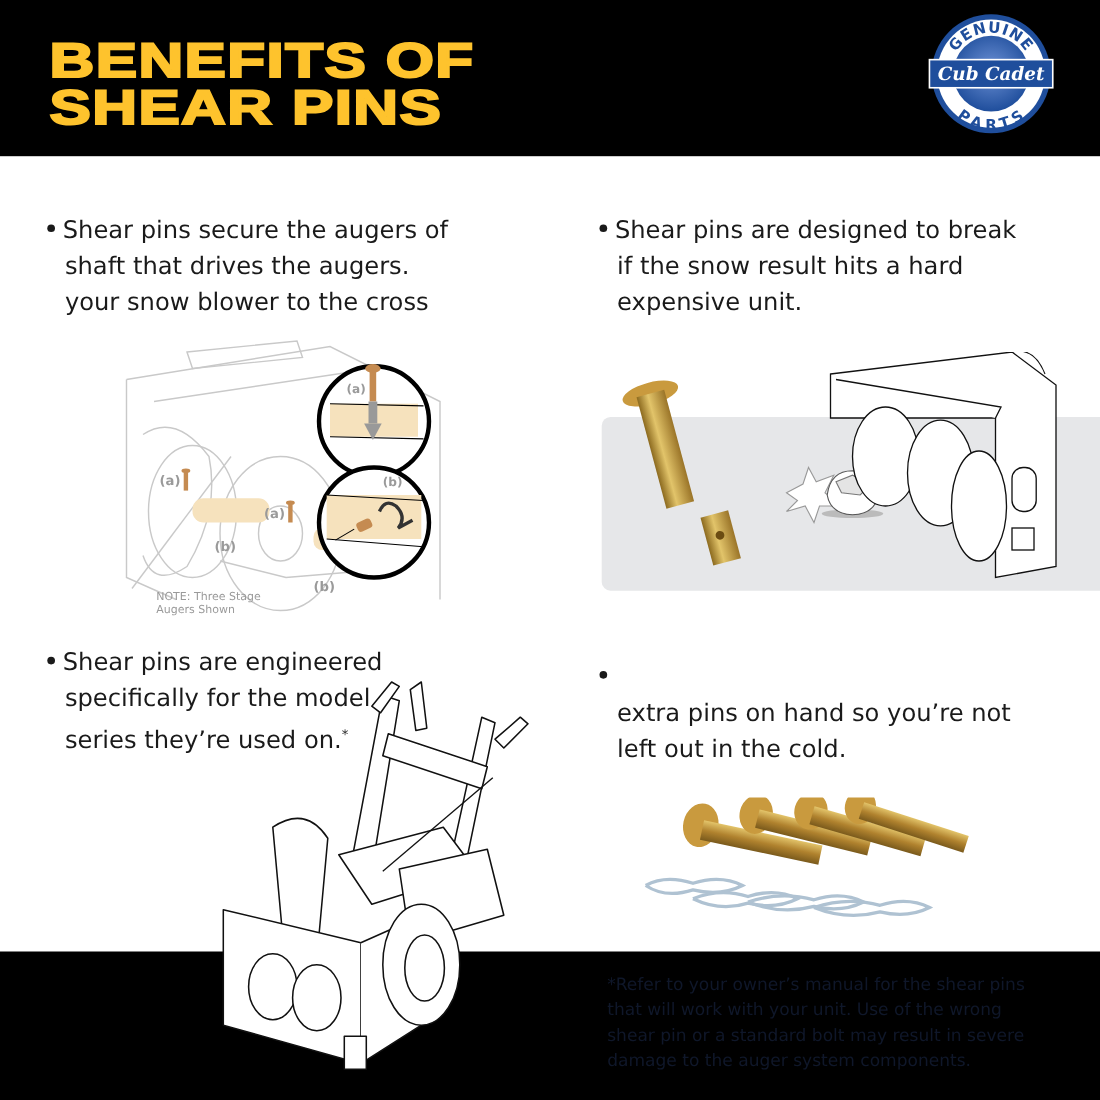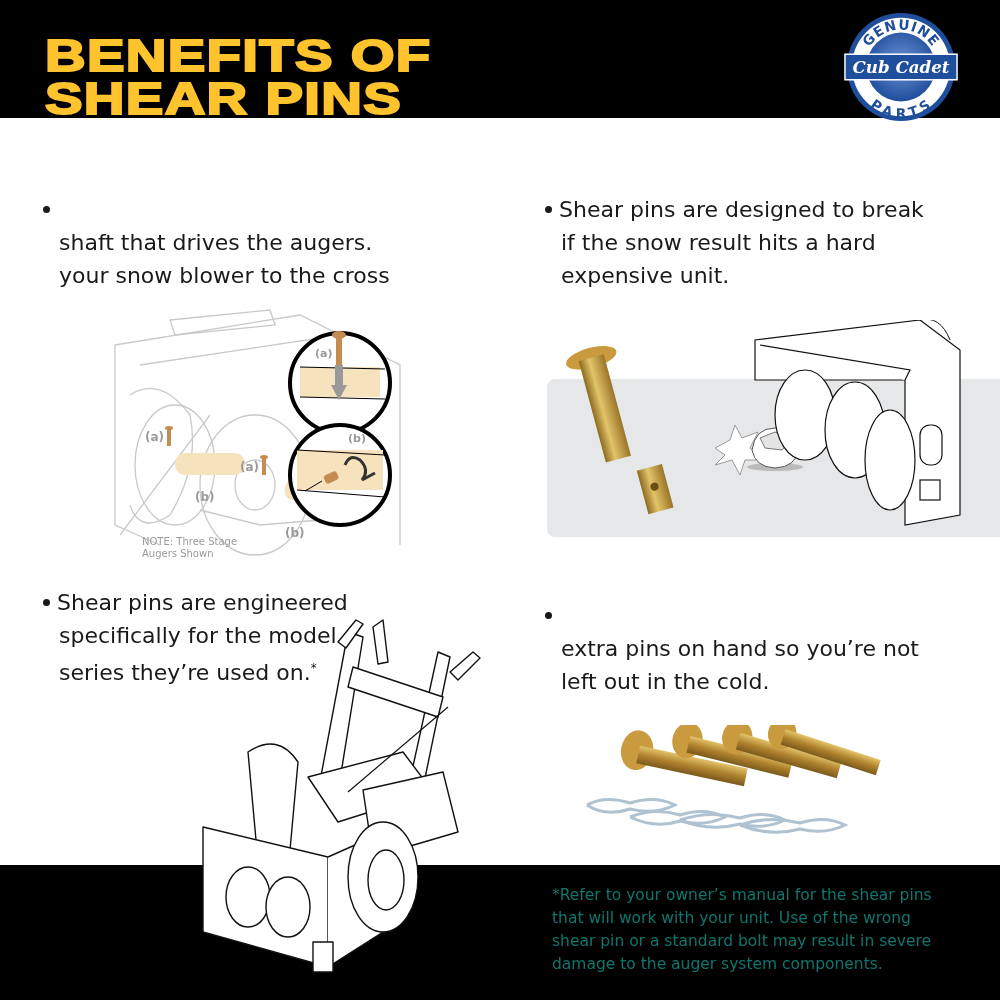--- a/index.html
+++ b/index.html
@@ -1,19 +1,19 @@
 <!DOCTYPE html>
 <html><head>
 <meta charset="utf-8">
 <style>
   * { box-sizing: border-box; margin: 0; padding: 0; }
   html, body { width: 1000px; height: 1000px; background: #ffffff; overflow: hidden; }
   body { position: relative; font-family: "DejaVu Sans", sans-serif; color: #111; }
 
-  .header { position: absolute; left: 0; top: 0; width: 1000px; height: 118px; background: #000; }
+  .header { position: absolute; left: 0; top: 0; width: 1000px; height: 142px; background: #000; }
   .title { position: absolute; left: 45px; top: 34px; color: #FEC32D;
            font-family: "Liberation Sans", sans-serif; font-weight: 900; font-size: 44px;
            line-height: 43px; letter-spacing: 1px; transform: scaleX(1.28); transform-origin: left top;
            -webkit-text-stroke: 2px #FEC32D; }
   .logo { position: absolute; left: 842px; top: 8px; width: 118px; height: 118px; }
 
   .bullet { position: absolute; font-size: 22px; line-height: 33px; color: #1a1a1a; }
   .bullet .line { display: block; white-space: nowrap; padding-left: 16px; }
   .bullet .line.first { padding-left: 0; }
   .bullet .dot { display: inline-block; width: 7px; height: 7px; border-radius: 50%; background: #1a1a1a;
@@ -22,21 +22,21 @@
 
   .b1 { left: 43px; top: 193px; }
   .b2 { left: 545px; top: 193px; }
   .b3 { left: 43px; top: 586px; }
   .b4 { left: 545px; top: 599px; }
 
   .illus { position: absolute; }
   .gray-panel { position: absolute; left: 547px; top: 379px; width: 460px; height: 158px; background: #E6E7E9; border-radius: 8px; }
 
   .footer { position: absolute; left: 0; top: 865px; width: 1000px; height: 135px; background: #000; }
-  .footnote { position: absolute; left: 552px; top: 884px; width: 430px; color: #0f766e; font-size: 15.5px; line-height: 23px; }
+  .footnote { position: absolute; left: 552px; top: 884px; width: 430px; color: #0f172a; font-size: 15.5px; line-height: 23px; }
   .footnote span { display: block; white-space: nowrap; }
   .note { font-size: 10px; fill: #9a9a9a; font-family: "DejaVu Sans", sans-serif; }
 </style>
 </head>
 <body>
 
 <div class="header">
   <div class="title">
     <div>BENEFITS OF</div>
     <div>SHEAR PINS</div>
@@ -58,21 +58,21 @@
     </text>
     <text font-size="14" font-weight="bold" fill="#1F4E9C" font-family="DejaVu Sans, sans-serif" letter-spacing="1" dy="12">
       <textPath href="#arcBot" startOffset="50%" text-anchor="middle">PARTS</textPath>
     </text>
     <rect x="3" y="47" width="114" height="26" fill="#1F4E9C" stroke="#ffffff" stroke-width="1.5"></rect>
     <text x="60" y="66" text-anchor="middle" font-size="17" font-style="italic" font-weight="bold" fill="#ffffff" font-family="DejaVu Serif, serif">Cub Cadet</text>
   </svg>
 </div>
 
 <div class="bullet b1">
-  <span class="line first"><span class="dot"></span></span>
+  <span class="line first"><span class="dot"></span><span>Shear pins secure the augers of</span></span>
   <span class="line">shaft that drives the augers.</span>
   <span class="line">your snow blower to the cross</span>
 </div>
 
 <svg class="illus" style="left:100px; top:305px;" width="310" height="265" viewBox="0 0 310 265">
   <g stroke="#c9c9c9" stroke-width="1.3" fill="none">
     <path d="M15 40 L200 10 L300 60 L300 240 M15 40 L15 220 L60 240"></path>
     <path d="M40 60 L240 30"></path>
     <path d="M70 15 L170 5 L175 20 L75 30 Z"></path>
     <path d="M30 90 Q60 70 90 110 Q100 160 70 210 Q40 230 30 200"></path>

